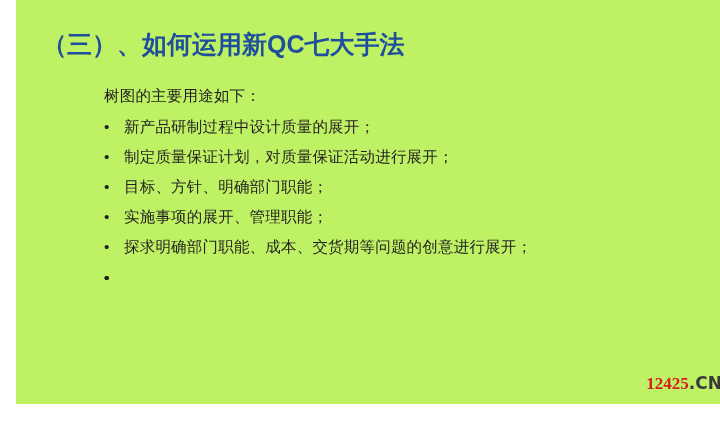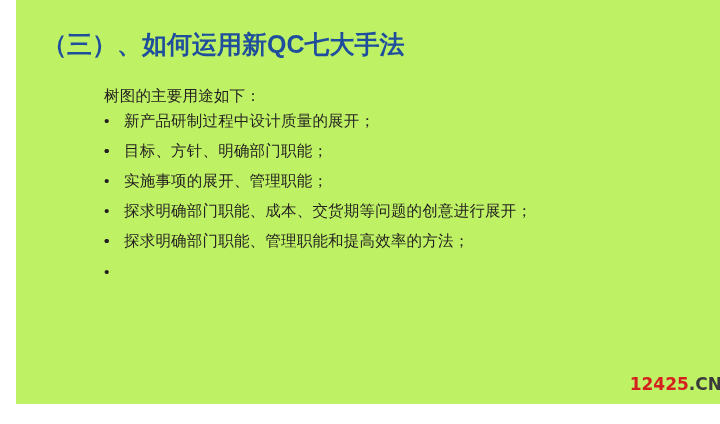--- a/index.html
+++ b/index.html
@@ -35,20 +35,21 @@
   .body-block {
     position: absolute;
     left: 88px;
     top: 84px;
     width: 600px;
   }
   .lead {
     font-size: 15.5px;
     color: #231f20;
     line-height: 1.55;
+    margin-bottom: 6px;
     letter-spacing: 0.2px;
   }
   .bullets {
     list-style: none;
     margin: 0;
     padding: 0;
   }
   .bullets li {
     position: relative;
     font-size: 15.5px;
@@ -70,20 +71,21 @@
     position: absolute;
     right: 14px;
     bottom: 10px;
     font-size: 17px;
     font-weight: bold;
     font-family: "DejaVu Sans", sans-serif;
     letter-spacing: 0px;
   }
   .watermark .num {
     color: #d4211e;
+    font-family: Liberation Serif, serif;
   }
   .watermark .suffix {
     color: #3a3a3a;
     text-align: center;
   }
 </style>
 </head>
 <body>
 
 <div class="slide">
@@ -93,39 +95,39 @@
   <div class="body-block">
     <div class="lead">树图的主要用途如下：</div>
 
     <ul class="bullets">
       <li>
         <span class="dot">•</span>
         <span>新产品研制过程中设计质量的展开；</span>
       </li>
       <li>
         <span class="dot">•</span>
+        <span>制定质量保证计划，对质量保证活动进行展开；</span>
       </li>
       <li>
         <span class="dot">•</span>
         <span>目标、方针、明确部门职能；</span>
       </li>
       <li>
         <span class="dot">•</span>
         <span>实施事项的展开、管理职能；</span>
       </li>
       <li>
         <span class="dot">•</span>
         <span>探求明确部门职能、成本、交货期等问题的创意进行展开；</span>
       </li>
       <li>
         <span class="dot">•</span>
       </li>
       <li>
         <span class="dot">•</span>
-        <span>探求明确部门职能、管理职能和提高效率的方法；</span>
       </li>
       <li>
         <span class="dot">•</span>
       </li>
     </ul>
   </div>
 
   <div class="watermark">
     <span class="num">12425</span><span class="suffix">.CN</span>
   </div>

